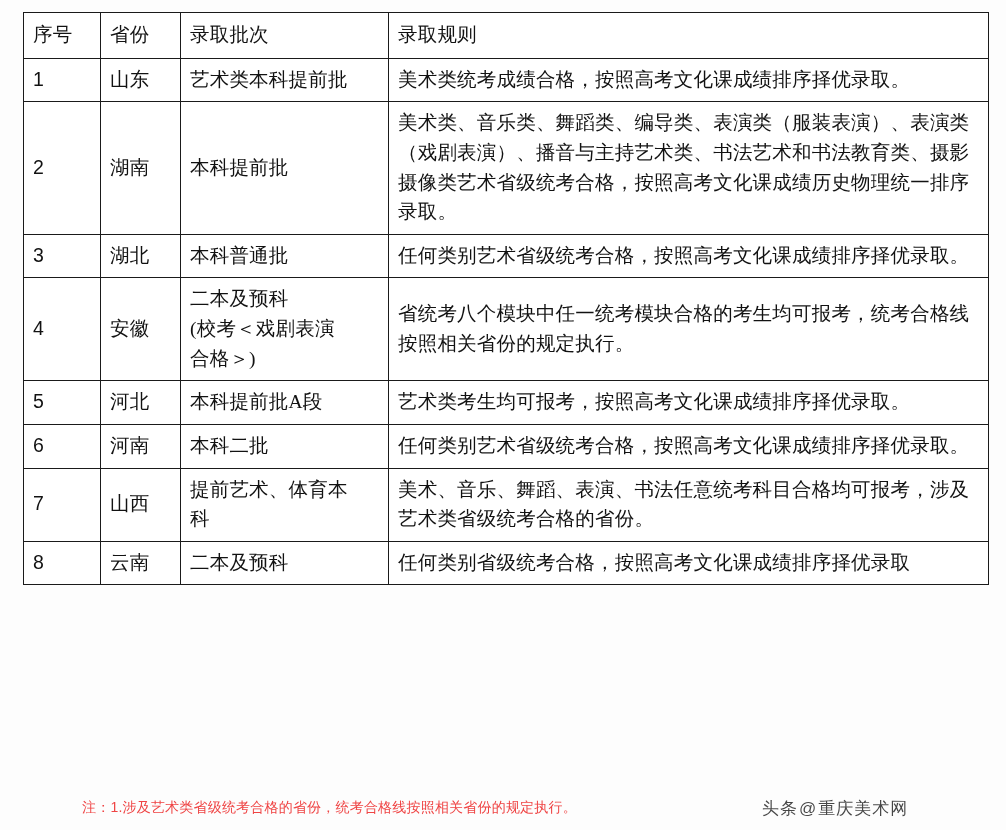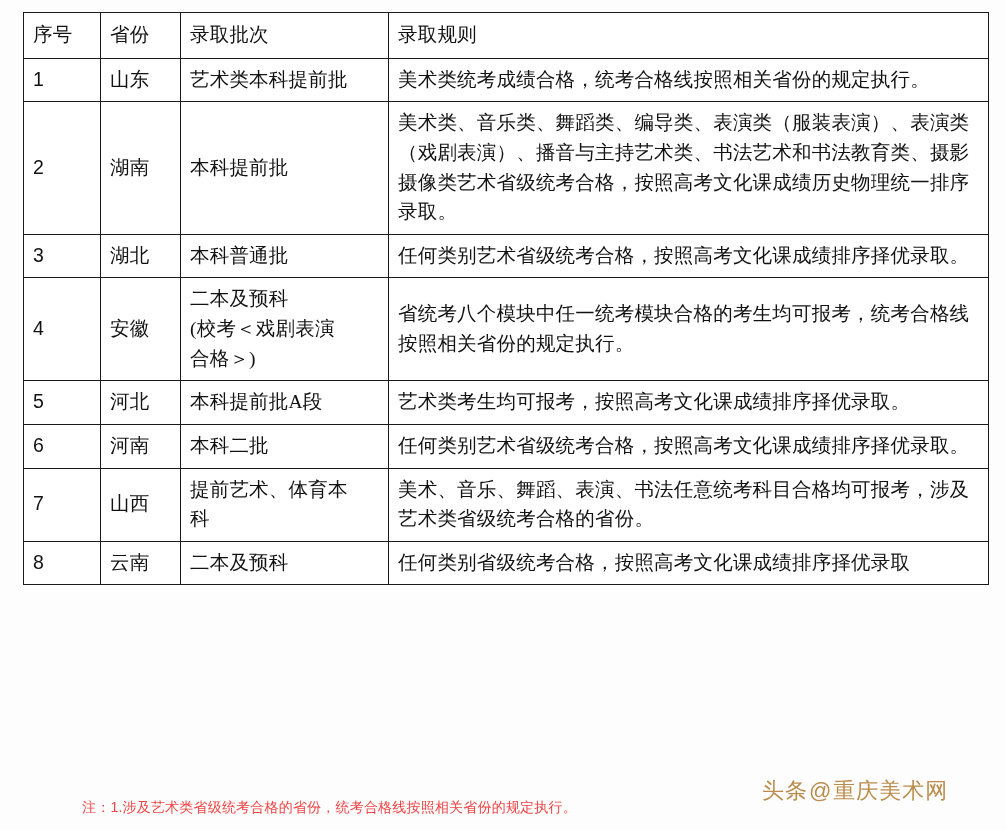--- a/index.html
+++ b/index.html
@@ -80,24 +80,24 @@
     font-size: 14px;
     line-height: 1.4;
     color: #ef4444;
     white-space: nowrap;
     letter-spacing: 0.2px;
   }
 
   .watermark {
     position: absolute;
     left: 762px;
-    top: 780px;
-    font-size: 22px;
+    top: 800px;
+    font-size: 17px;
     line-height: 1;
-    color: #a16207;
+    color: #000000;
     opacity: 0.72;
     white-space: nowrap;
     letter-spacing: 1px;
     pointer-events: none;
   }
   .watermark .wm-at { margin: 0 1px; }
 </style>
 </head>
 <body>
 
@@ -119,21 +119,21 @@
       </tr>
     </thead>
     <tbody>
 
       <tr>
         <td class="cell-no">1</td>
         <td>山东</td>
         <td class="cell-batch">
           <span class="batch-line">艺术类本科提前批</span>
         </td>
-        <td class="cell-rule">美术类统考成绩合格，统考合格线按照相关省份的规定执行。</td>
+        <td class="cell-rule">美术类统考成绩合格，按照高考文化课成绩排序择优录取。</td>
       </tr>
 
       <tr class="row-tall">
         <td class="cell-no">2</td>
         <td>湖南</td>
         <td class="cell-batch">
           <span class="batch-line">本科提前批</span>
         </td>
         <td class="cell-rule">美术类、音乐类、舞蹈类、编导类、表演类（服装表演）、表演类（戏剧表演）、播音与主持艺术类、书法艺术和书法教育类、摄影摄像类艺术省级统考合格，按照高考文化课成绩历史物理统一排序录取。</td>
       </tr>

